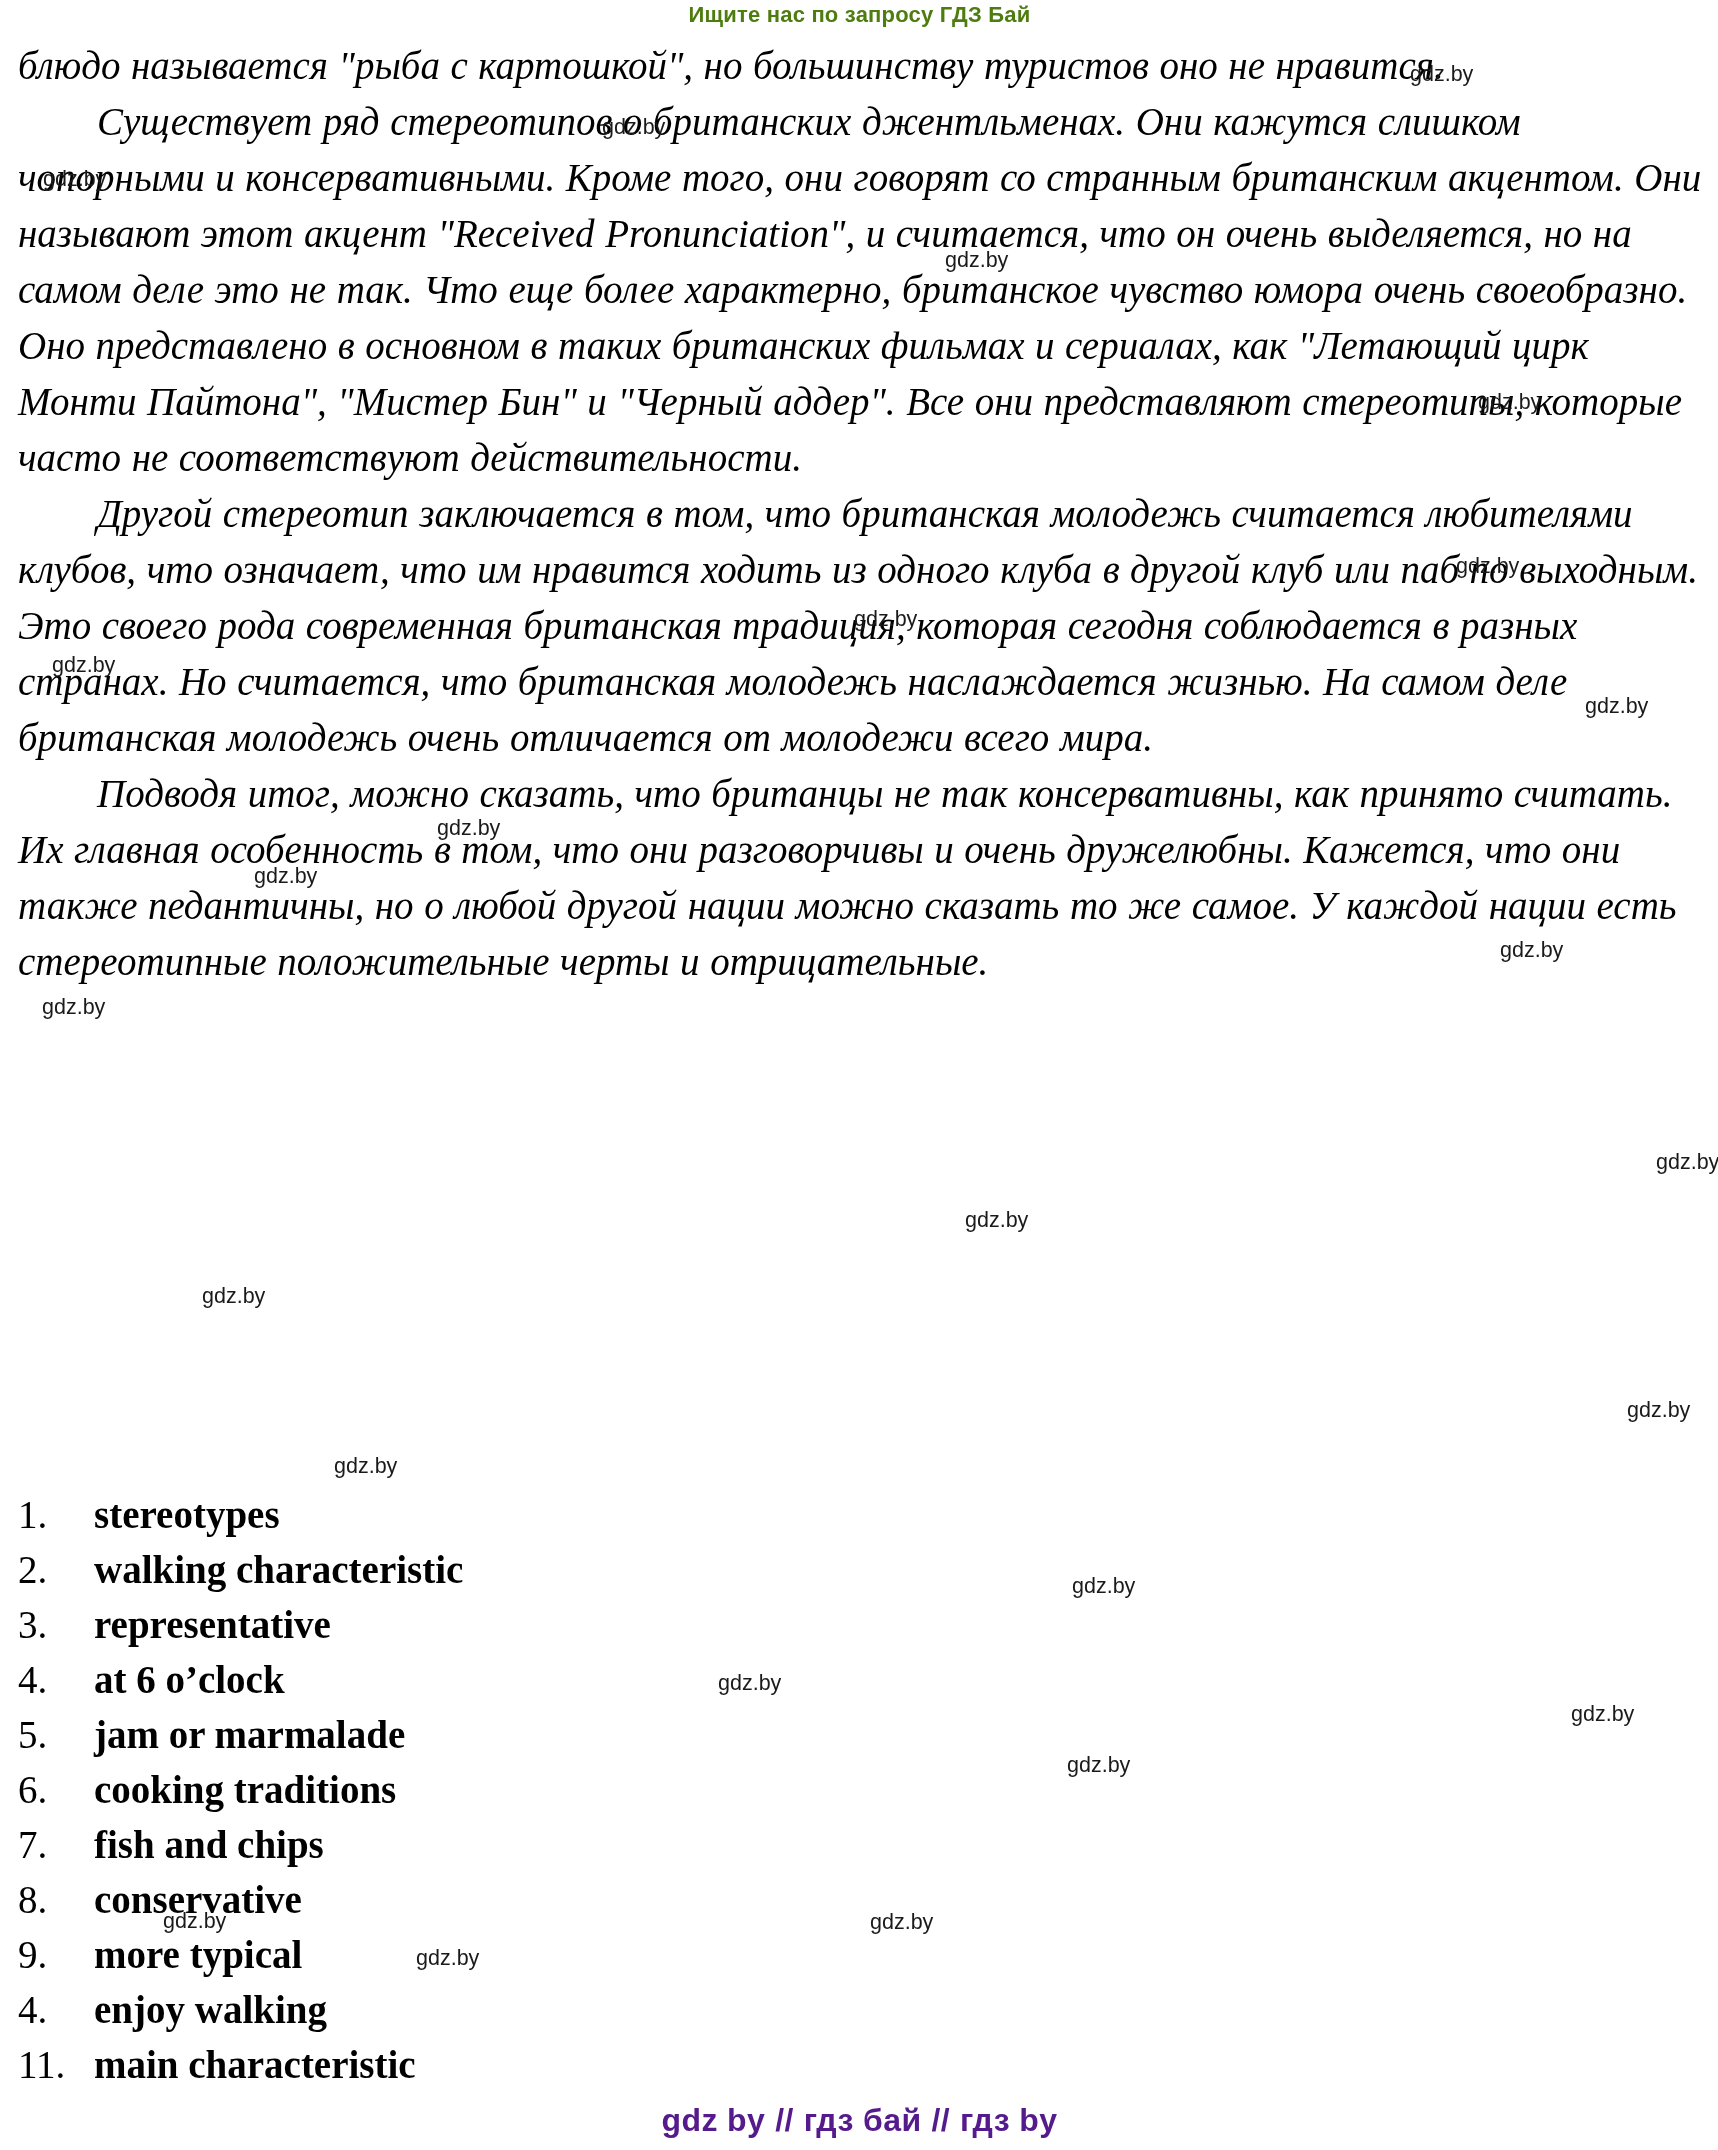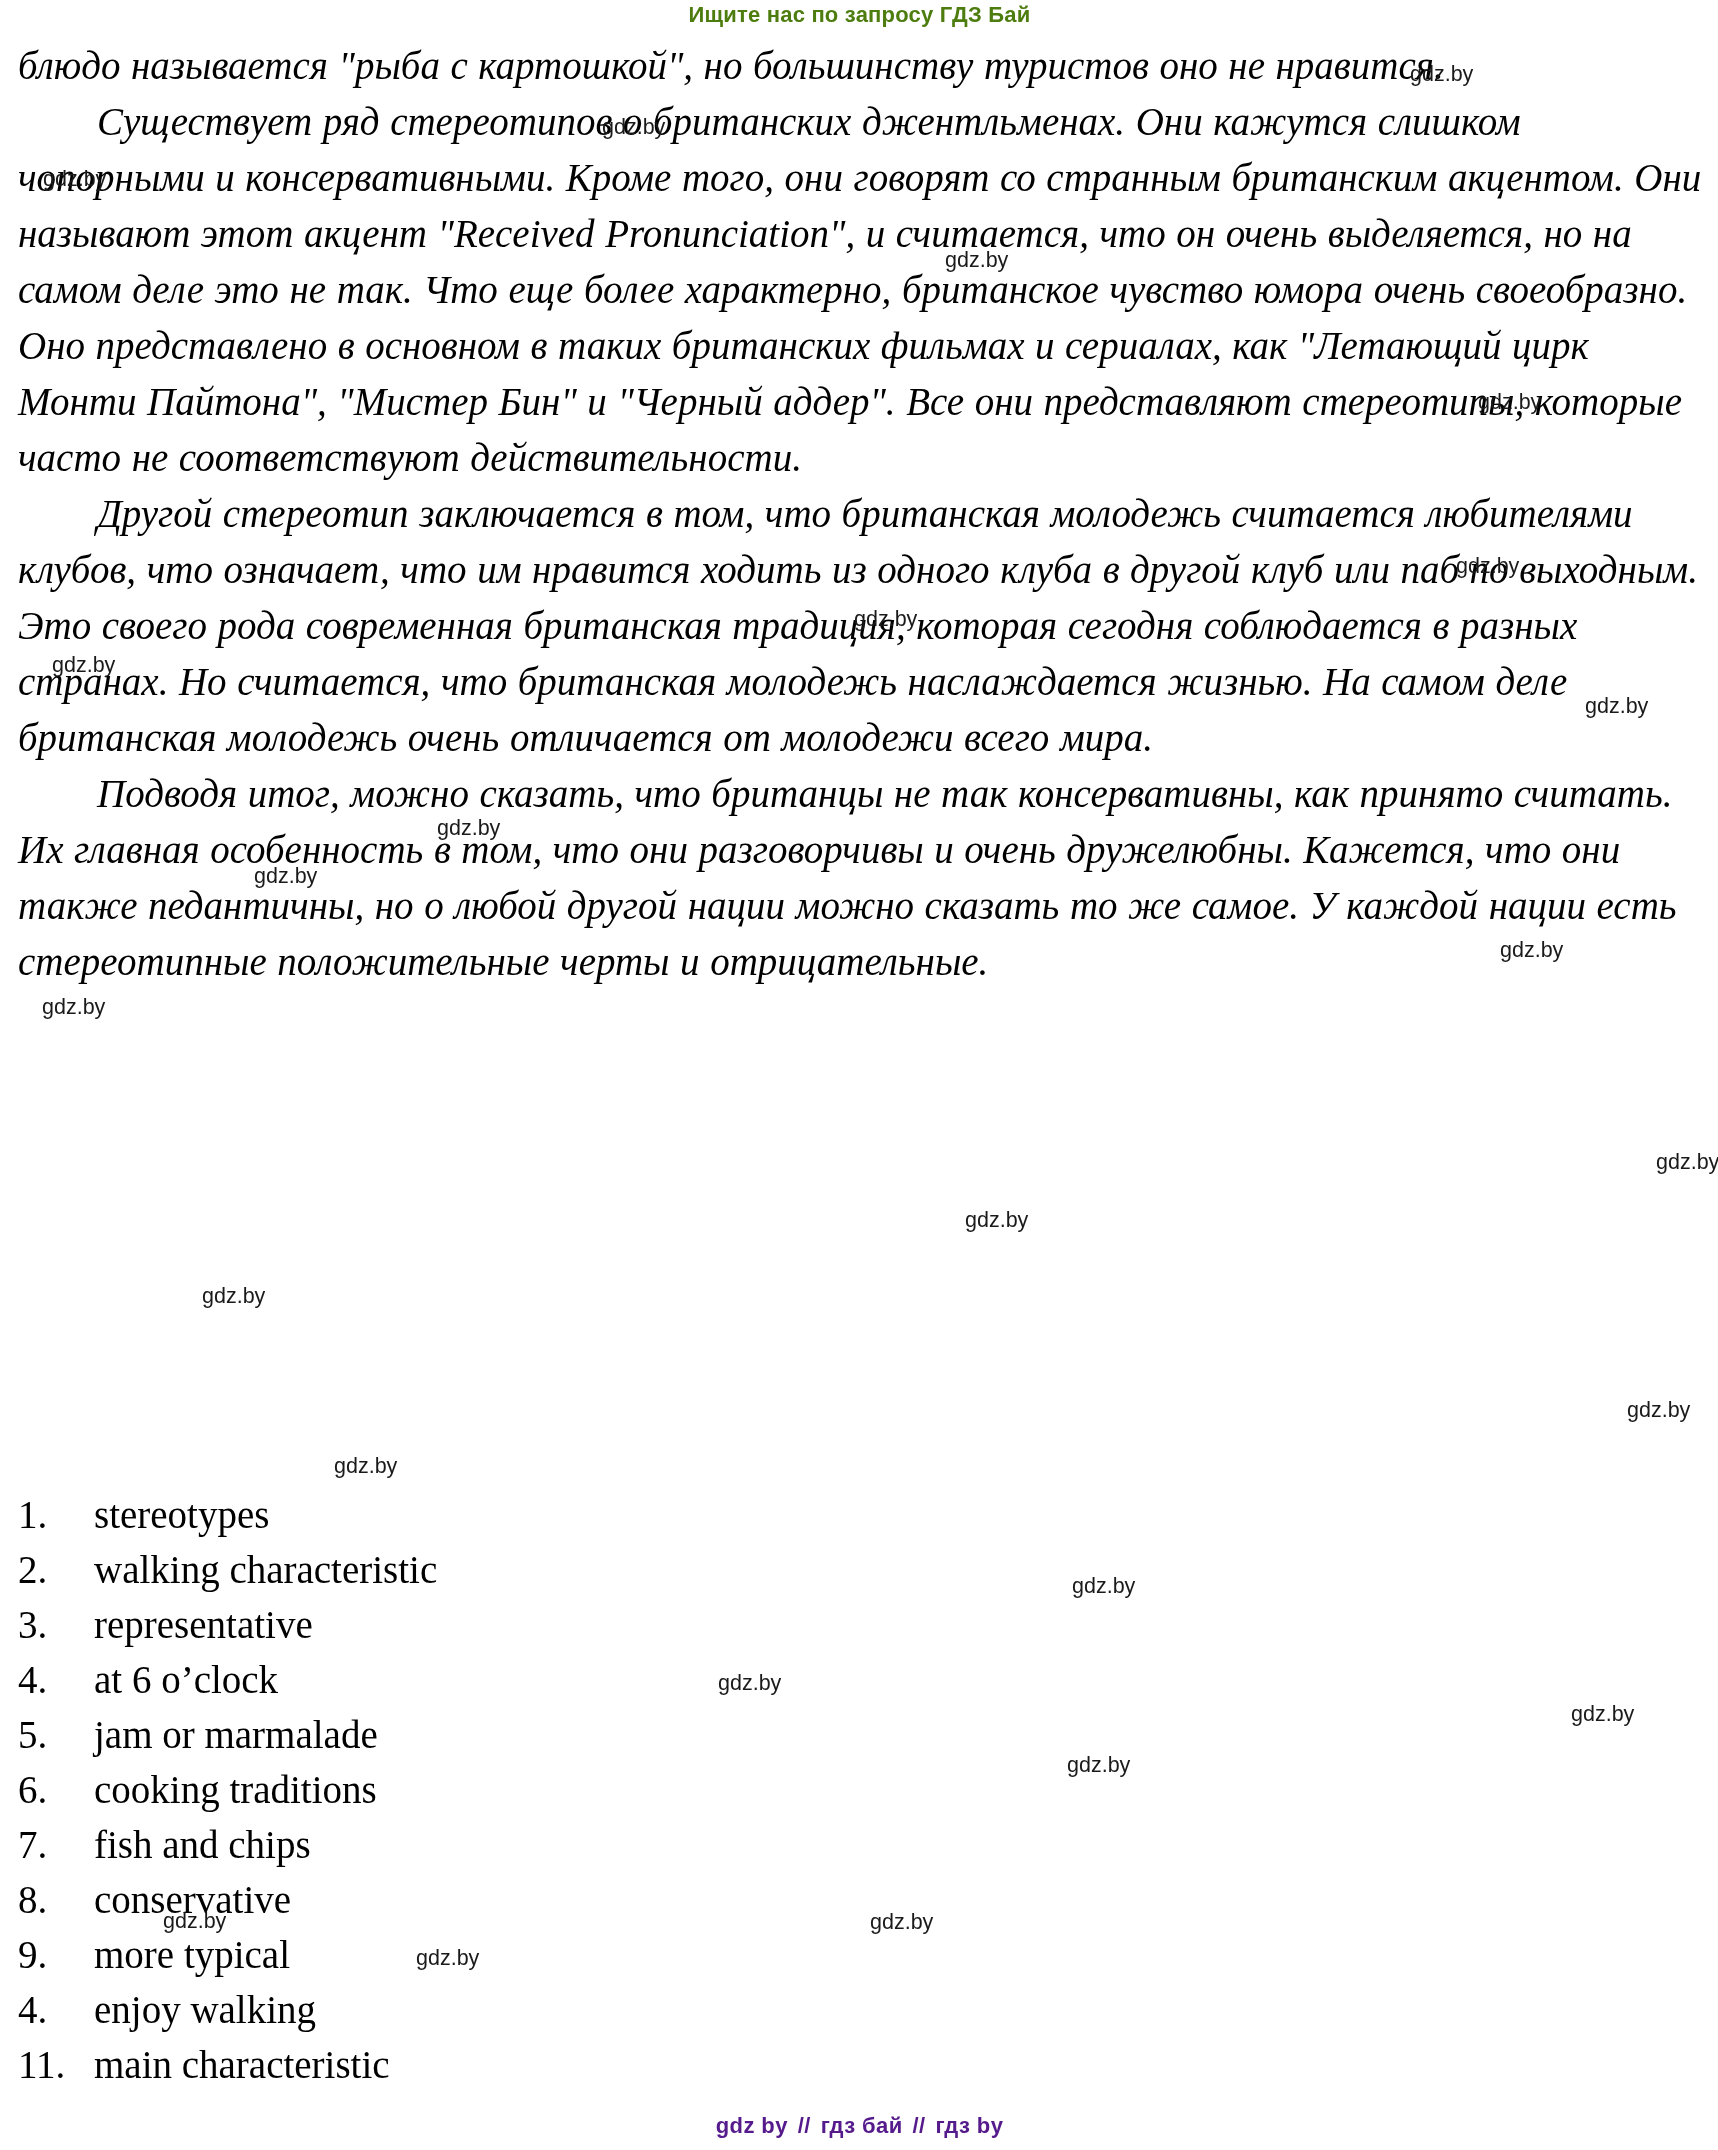--- a/index.html
+++ b/index.html
@@ -86,32 +86,33 @@
     line-height: 55px;
   }
   .answer-num {
     width: 76px;
     flex: 0 0 76px;
     text-align: left;
   }
   .answer-text {
     flex: 1 1 auto;
     white-space: nowrap;
+    font-weight: bold;
   }
 
   
   .footer {
     position: absolute;
     left: 0;
     bottom: 11.6px;
     width: 1719px;
     text-align: center;
     font-family: "Liberation Sans", "DejaVu Sans", sans-serif;
     font-weight: bold;
-    font-size: 22px;
+    font-size: 32px;
     color: #551a8b;
     letter-spacing: 0.4px;
     white-space: nowrap;
   }
   .footer .sep { padding: 0 10px; }
 
   
   .wm {
     position: absolute;
     font-family: "Liberation Sans", "DejaVu Sans", sans-serif;

